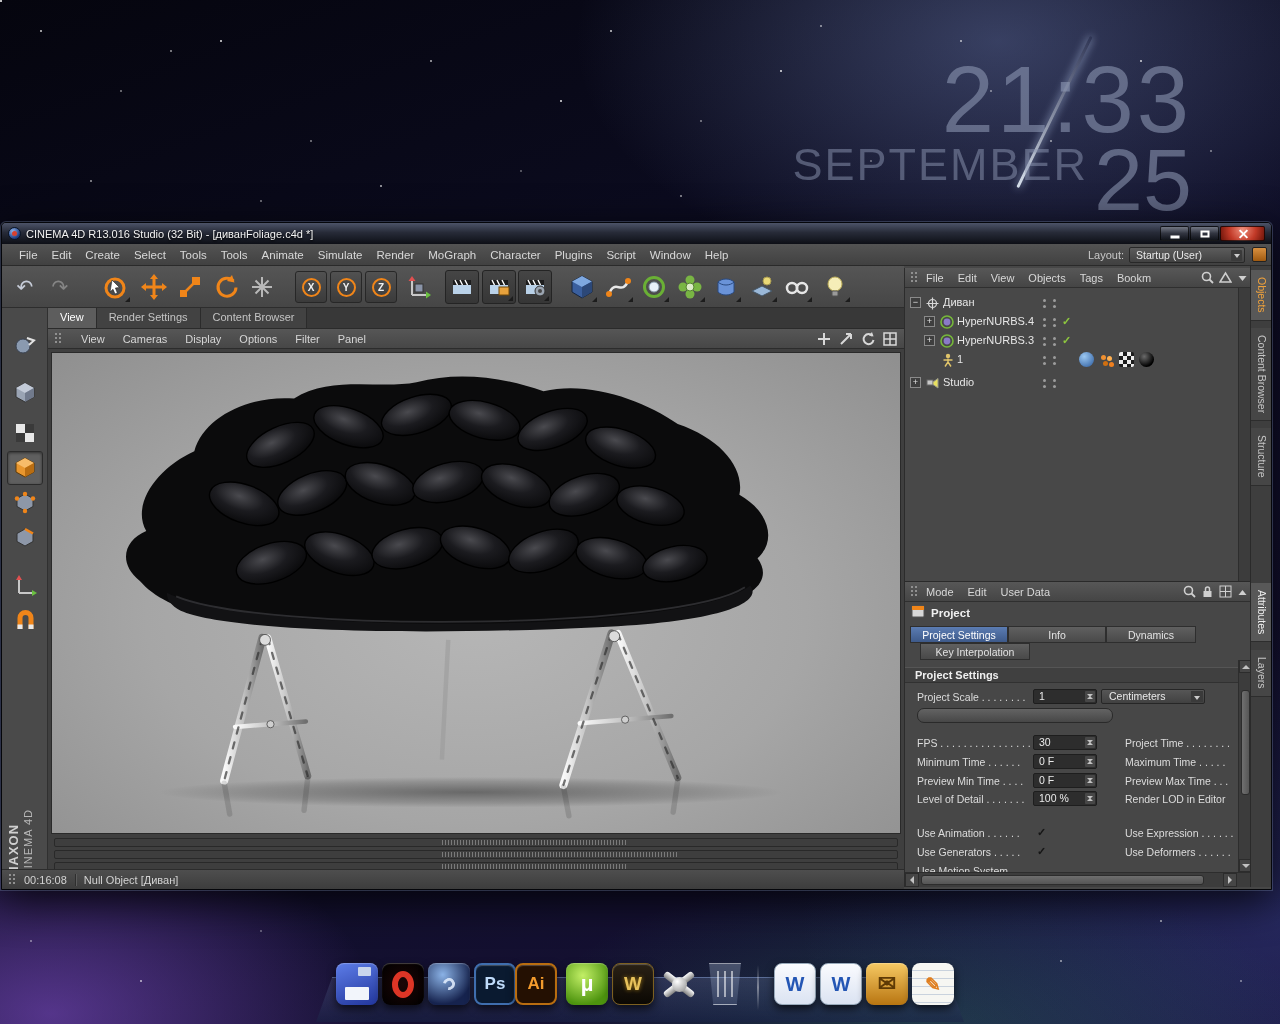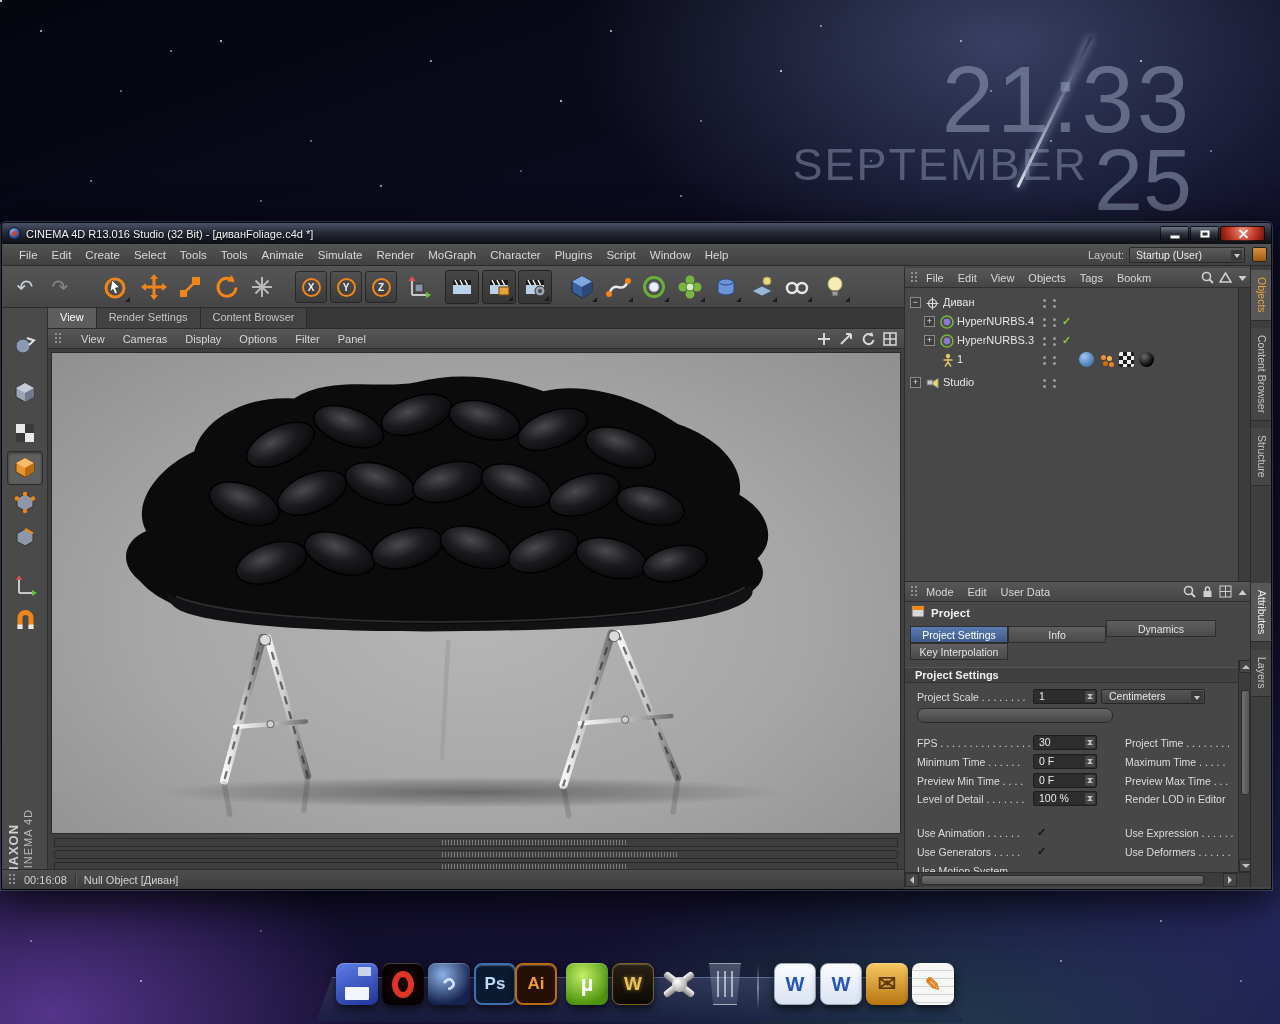--- a/index.html
+++ b/index.html
@@ -692,22 +692,22 @@
       <div class="aprojrow">
         <span><svg width="14" height="13">
               <rect x="1" y="1" width="12" height="11" rx="1" fill="#d8d8d8" stroke="#555"></rect>
               <rect x="1" y="1" width="12" height="4" fill="#f08519"></rect>
             </svg></span>
         <b>Project</b>
       </div>
 
       <div class="atab active" style="left:5px;top:44px;width:98px">Project Settings</div>
       <div class="atab" style="left:103px;top:44px;width:98px">Info</div>
-      <div class="atab" style="left:201px;top:38px;width:110px">Dynamics</div>
-      <div class="atab" style="left:5px;top:61px;width:98px">Key Interpolation</div>
+      <div class="atab" style="left:201px;top:44px;width:90px">Dynamics</div>
+      <div class="atab" style="left:15px;top:61px;width:110px">Key Interpolation</div>
 
       <div class="asection" style="top:85px">Project Settings</div>
 
       <div class="arow" style="top:106px">
         <span class="alabel" style="left:12px">Project Scale . . . . . . . .</span>
         <div class="vbox" style="left:128px;width:64px"><span>1</span><span class="spin"></span></div>
         <div class="ubox" style="left:196px;width:104px"><span>Centimeters</span><span class="car"></span></div>
       </div>
       <div class="abtn" style="left:12px;top:126px;width:196px"></div>
 

